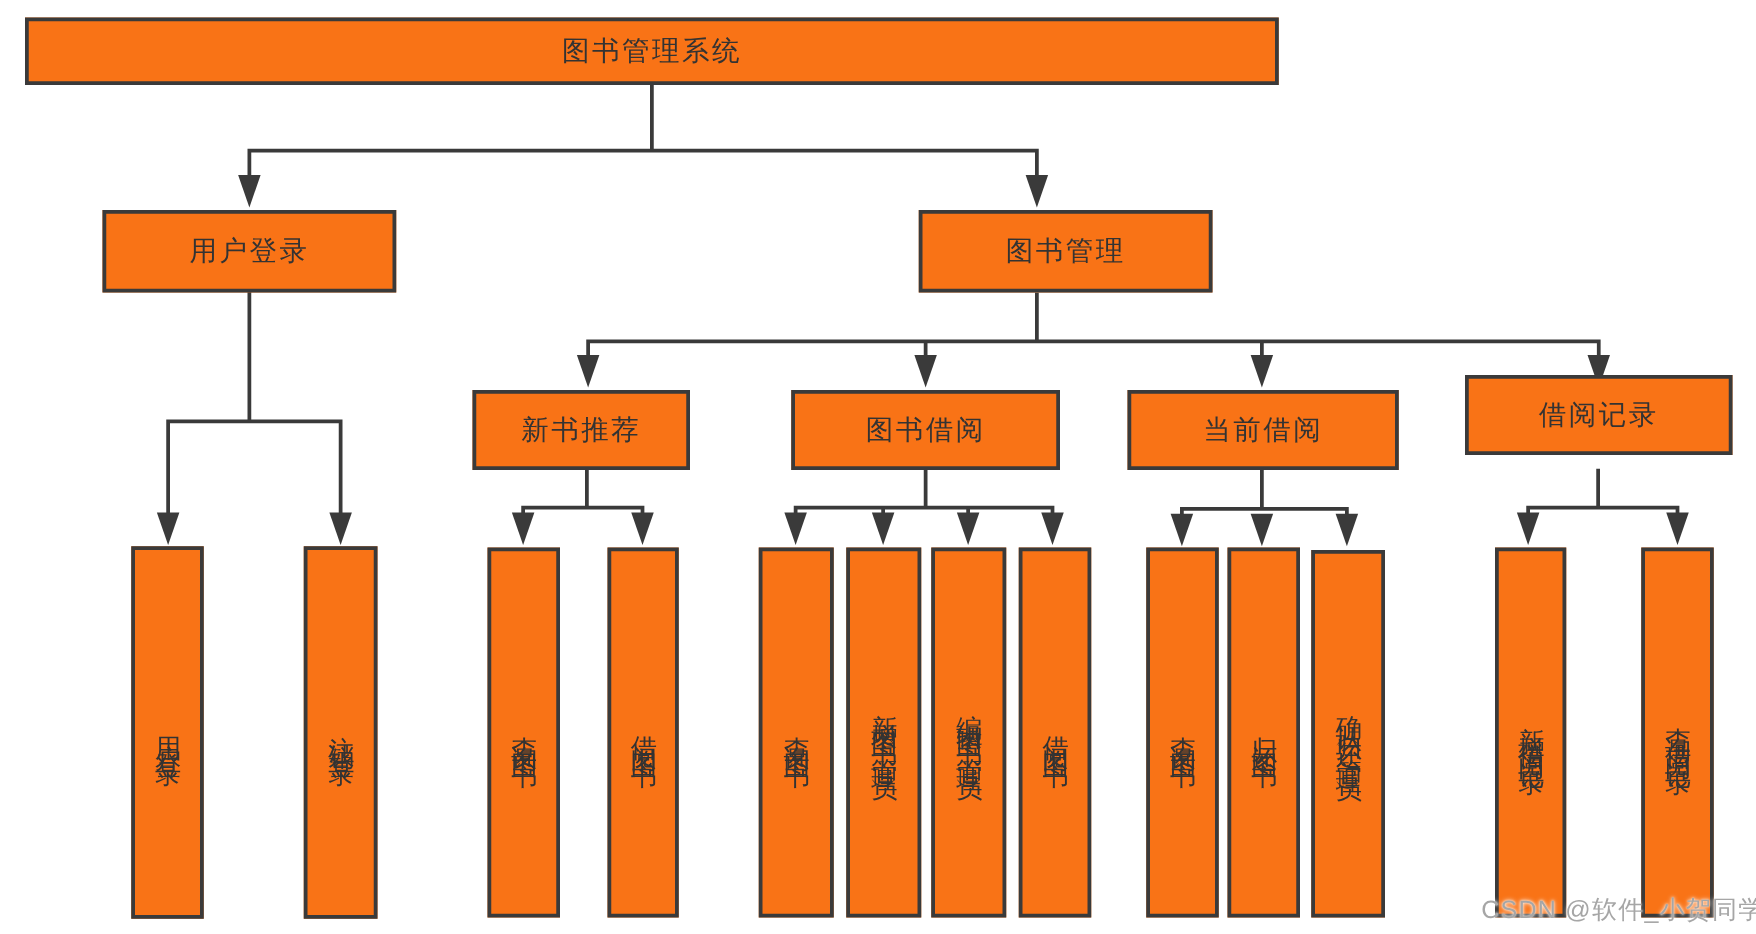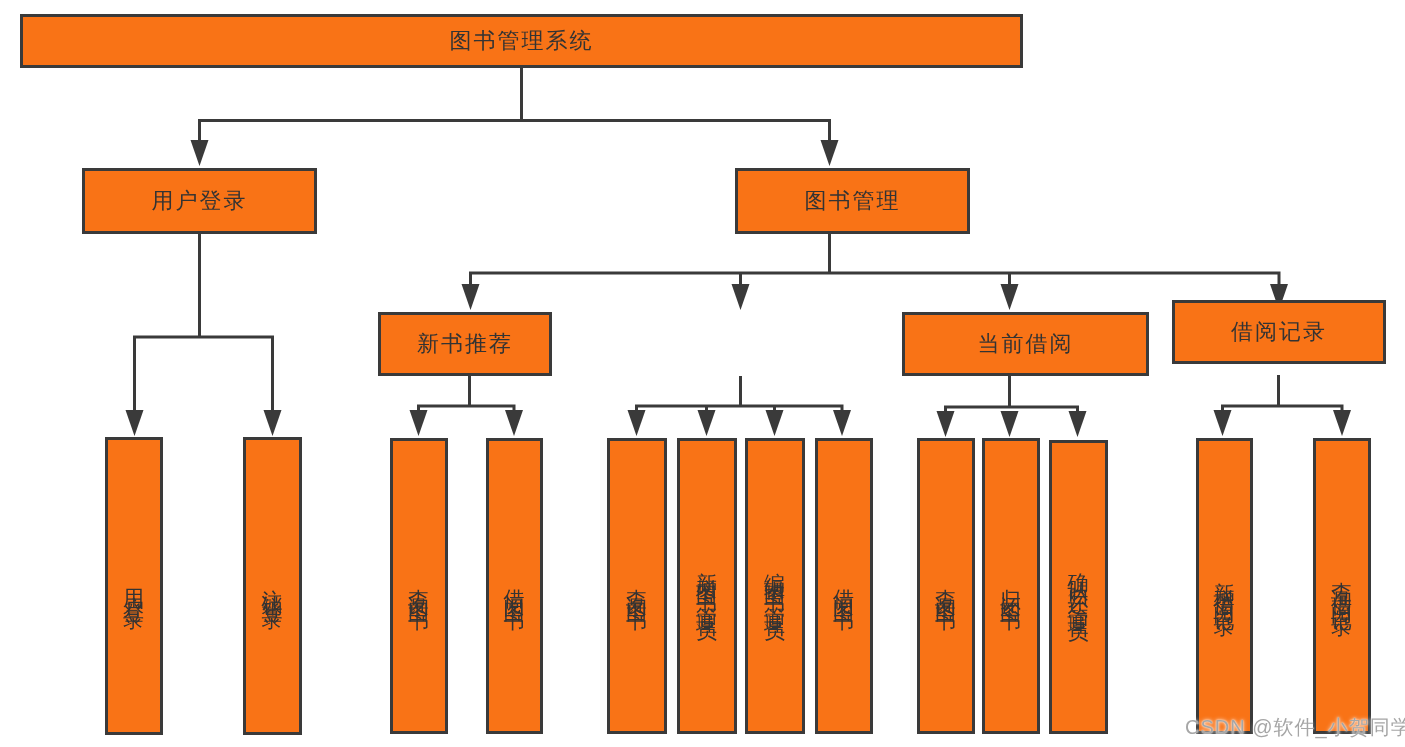--- a/index.html
+++ b/index.html
@@ -107,21 +107,22 @@
       <polygon points="1333,410 1351,410 1342,436"></polygon>
     </g>
   </svg>
 
   <div class="node h" style="left:20px;top:14px;width:1003px;height:54px;">图书管理系统</div>
 
   <div class="node h" style="left:82px;top:168px;width:235px;height:66px;">用户登录</div>
   <div class="node h" style="left:735px;top:168px;width:235px;height:66px;">图书管理</div>
 
   <div class="node h" style="left:362px;top:312px;width:174px;height:64px;margin-left:16px;">新书推荐</div>
-  <div class="node h" style="left:902px;top:312px;width:247px;height:64px;">当前借阅</div>
+  <div class="node h" style="left:633px;top:312px;width:215px;height:64px;">图书借阅</div>
+  <div class="node h" style="left:902px;top:312px;width:217px;height:64px;">当前借阅</div>
   <div class="node h" style="left:1172px;top:300px;width:214px;height:64px;">借阅记录</div>
 
   <div class="node v" style="left:105px;top:437px;width:58px;height:298px;">用户登录</div>
   <div class="node v" style="left:243px;top:437px;width:59px;height:298px;">注销登录</div>
 
   <div class="node v" style="left:390px;top:438px;width:58px;height:296px;">查询图书</div>
   <div class="node v" style="left:486px;top:438px;width:57px;height:296px;">借阅图书</div>
 
   <div class="node v" style="left:607px;top:438px;width:60px;height:296px;">查询图书</div>
   <div class="node v" style="left:677px;top:438px;width:60px;height:296px;">新增图书（管理员）</div>

